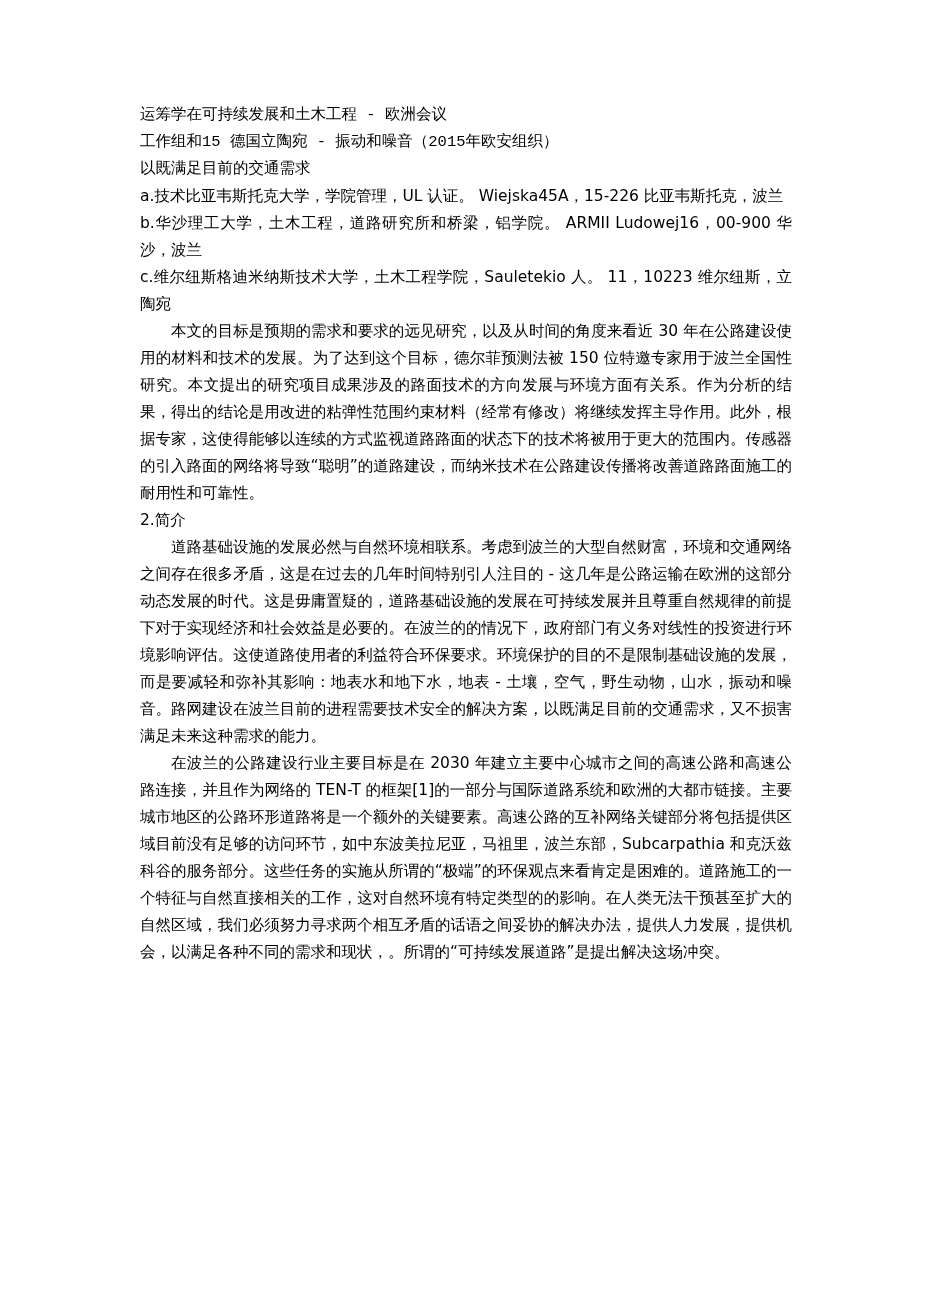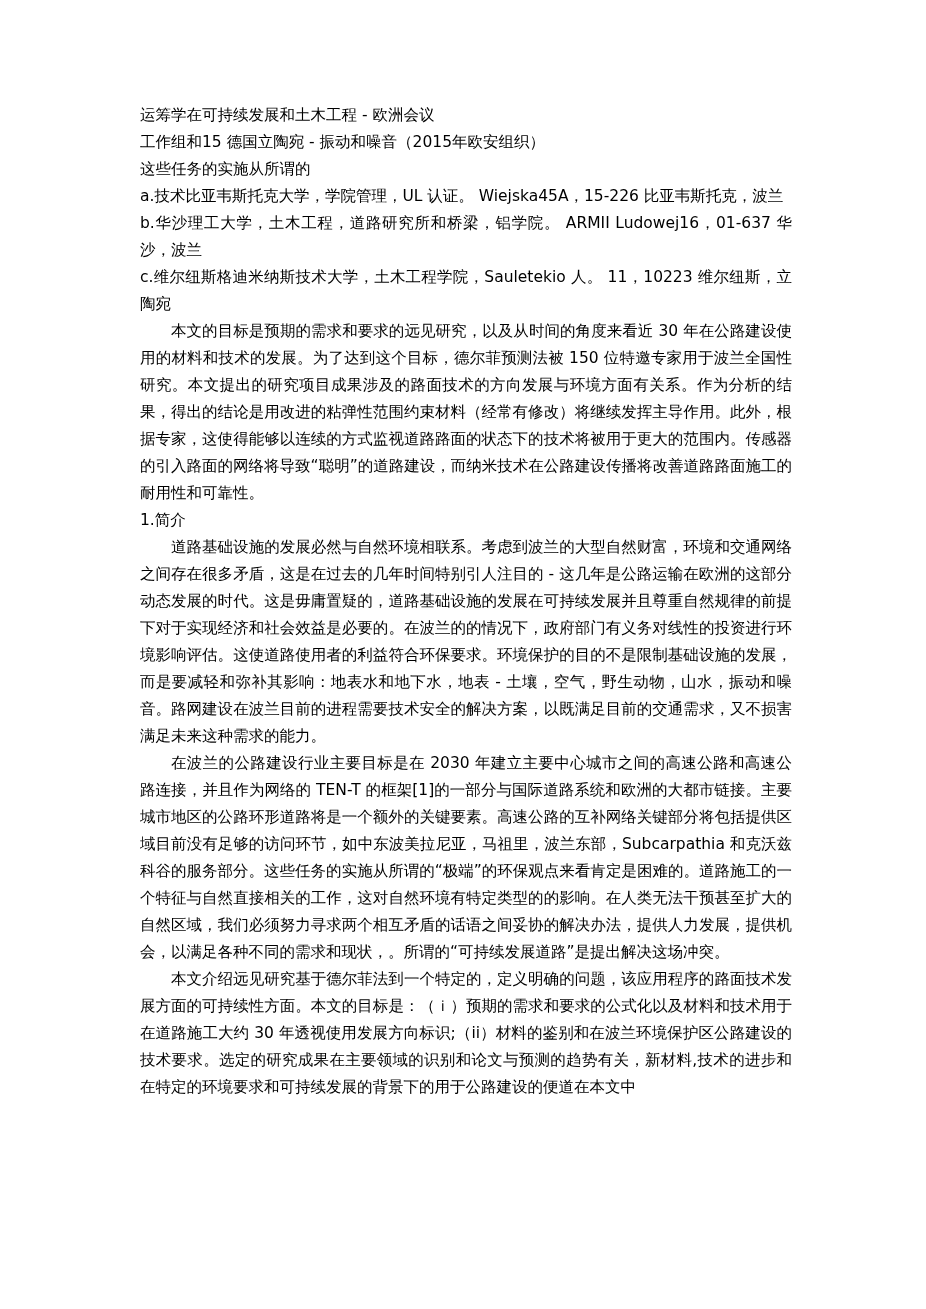--- a/index.html
+++ b/index.html
@@ -19,53 +19,53 @@
     font-size: 15.5px;
     line-height: 27px;
     color: #000000;
   }
   .page p {
     margin: 0;
     text-align: justify;
   }
   .center {
     text-align: center;
+    font-family: Liberation Mono, monospace;
   }
   .authors {
     margin-bottom: 27px;
   }
   .abstract-heading {
     margin-top: 30px;
   }
   .body-para {
     text-indent: 2em;
   }
 </style>
 </head>
 <body>
 
 <div class="page">
 
   <p class="center">运筹学在可持续发展和土木工程 - 欧洲会议</p>
 
   <p class="center">工作组和15 德国立陶宛 - 振动和噪音（2015年欧安组织）</p>
 
-  <p class="center">这些任务的实施从所谓的</p>
+  <p class="center">以既满足目前的交通需求</p>
 
 
   <p class="affil">a.技术比亚韦斯托克大学，学院管理，UL 认证。 Wiejska45A，15-226 比亚韦斯托克，波兰</p>
 
-  <p class="affil">b.华沙理工大学，土木工程，道路研究所和桥梁，铝学院。 ARMII Ludowej16，01-637 华沙，波兰</p>
+  <p class="affil">b.华沙理工大学，土木工程，道路研究所和桥梁，铝学院。 ARMII Ludowej16，00-900 华沙，波兰</p>
 
   <p class="affil">c.维尔纽斯格迪米纳斯技术大学，土木工程学院，Sauletekio 人。 11，10223 维尔纽斯，立陶宛</p>
 
 
   <p class="body-para">本文的目标是预期的需求和要求的远见研究，以及从时间的角度来看近 30 年在公路建设使用的材料和技术的发展。为了达到这个目标，德尔菲预测法被 150 位特邀专家用于波兰全国性研究。本文提出的研究项目成果涉及的路面技术的方向发展与环境方面有关系。作为分析的结果，得出的结论是用改进的粘弹性范围约束材料（经常有修改）将继续发挥主导作用。此外，根据专家，这使得能够以连续的方式监视道路路面的状态下的技术将被用于更大的范围内。传感器的引入路面的网络将导致“聪明”的道路建设，而纳米技术在公路建设传播将改善道路路面施工的耐用性和可靠性。</p>
 
-  <p class="heading">1.简介</p>
+  <p class="heading">2.简介</p>
 
   <p class="body-para">道路基础设施的发展必然与自然环境相联系。考虑到波兰的大型自然财富，环境和交通网络之间存在很多矛盾，这是在过去的几年时间特别引人注目的 - 这几年是公路运输在欧洲的这部分动态发展的时代。这是毋庸置疑的，道路基础设施的发展在可持续发展并且尊重自然规律的前提下对于实现经济和社会效益是必要的。在波兰的的情况下，政府部门有义务对线性的投资进行环境影响评估。这使道路使用者的利益符合环保要求。环境保护的目的不是限制基础设施的发展，而是要减轻和弥补其影响：地表水和地下水，地表 - 土壤，空气，野生动物，山水，振动和噪音。路网建设在波兰目前的进程需要技术安全的解决方案，以既满足目前的交通需求，又不损害满足未来这种需求的能力。</p>
 
   <p class="body-para">在波兰的公路建设行业主要目标是在 2030 年建立主要中心城市之间的高速公路和高速公路连接，并且作为网络的 TEN-T 的框架[1]的一部分与国际道路系统和欧洲的大都市链接。主要城市地区的公路环形道路将是一个额外的关键要素。高速公路的互补网络关键部分将包括提供区域目前没有足够的访问环节，如中东波美拉尼亚，马祖里，波兰东部，Subcarpathia 和克沃兹科谷的服务部分。这些任务的实施从所谓的“极端”的环保观点来看肯定是困难的。道路施工的一个特征与自然直接相关的工作，这对自然环境有特定类型的的影响。在人类无法干预甚至扩大的自然区域，我们必须努力寻求两个相互矛盾的话语之间妥协的解决办法，提供人力发展，提供机会，以满足各种不同的需求和现状，。所谓的“可持续发展道路”是提出解决这场冲突。</p>
 
-  <p class="body-para">本文介绍远见研究基于德尔菲法到一个特定的，定义明确的问题，该应用程序的路面技术发展方面的可持续性方面。本文的目标是：（ｉ）预期的需求和要求的公式化以及材料和技术用于在道路施工大约 30 年透视使用发展方向标识;（ii）材料的鉴别和在波兰环境保护区公路建设的技术要求。选定的研究成果在主要领域的识别和论文与预测的趋势有关，新材料,技术的进步和在特定的环境要求和可持续发展的背景下的用于公路建设的便道在本文中</p>
 
 </div>
 
 </body></html>

